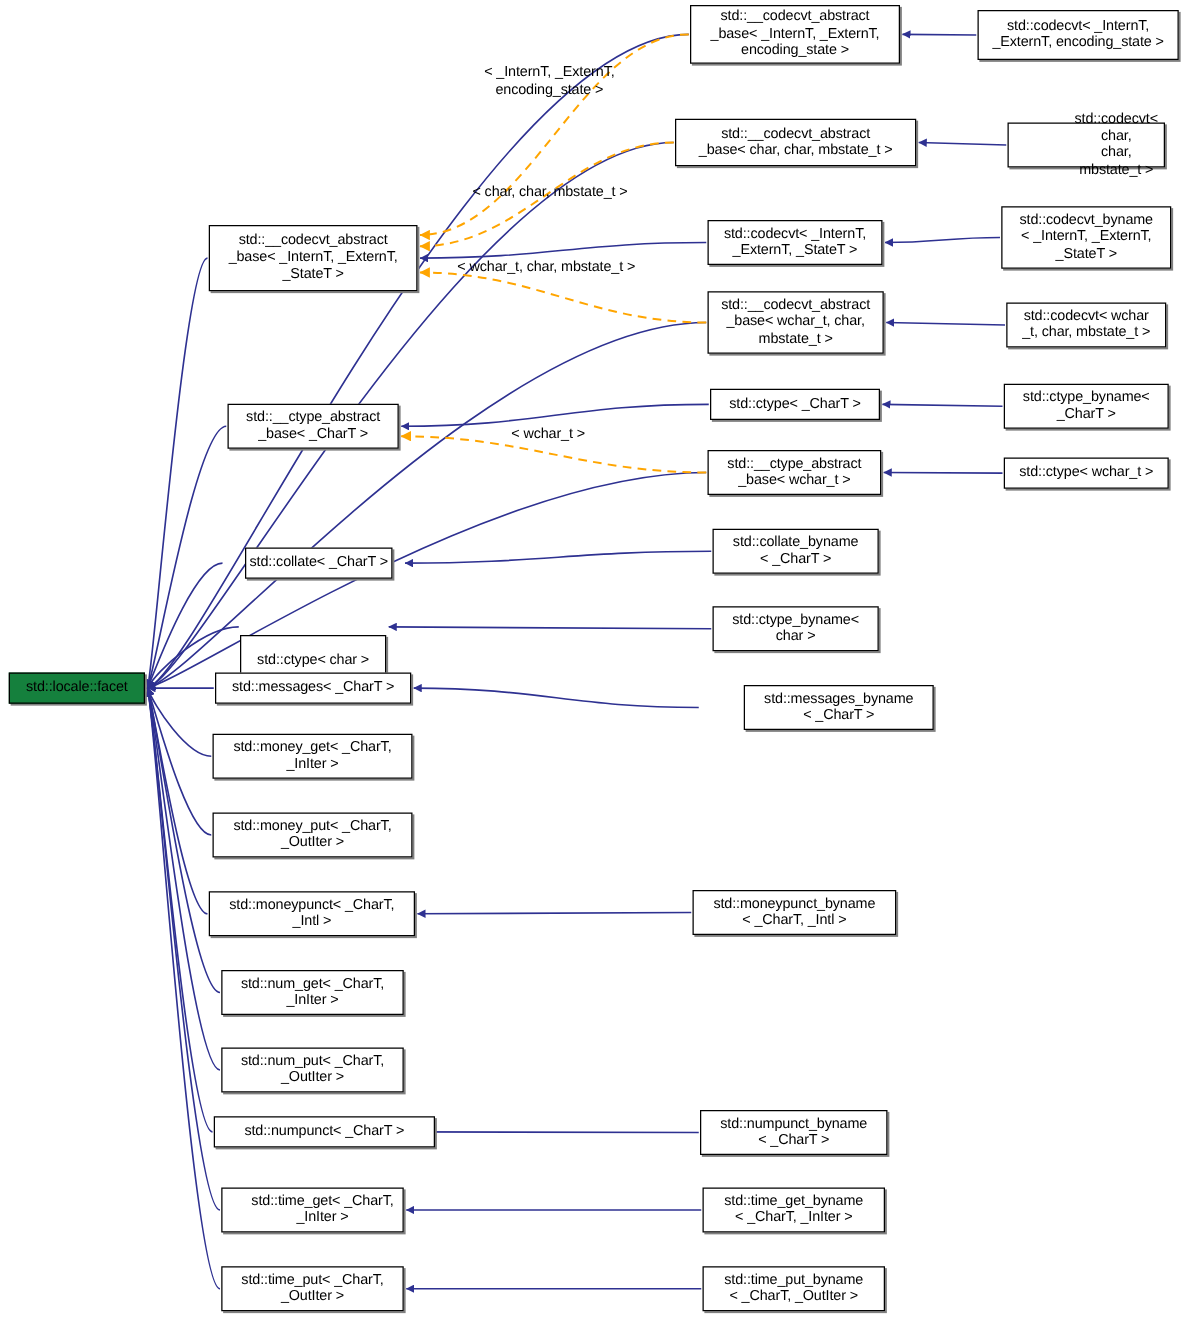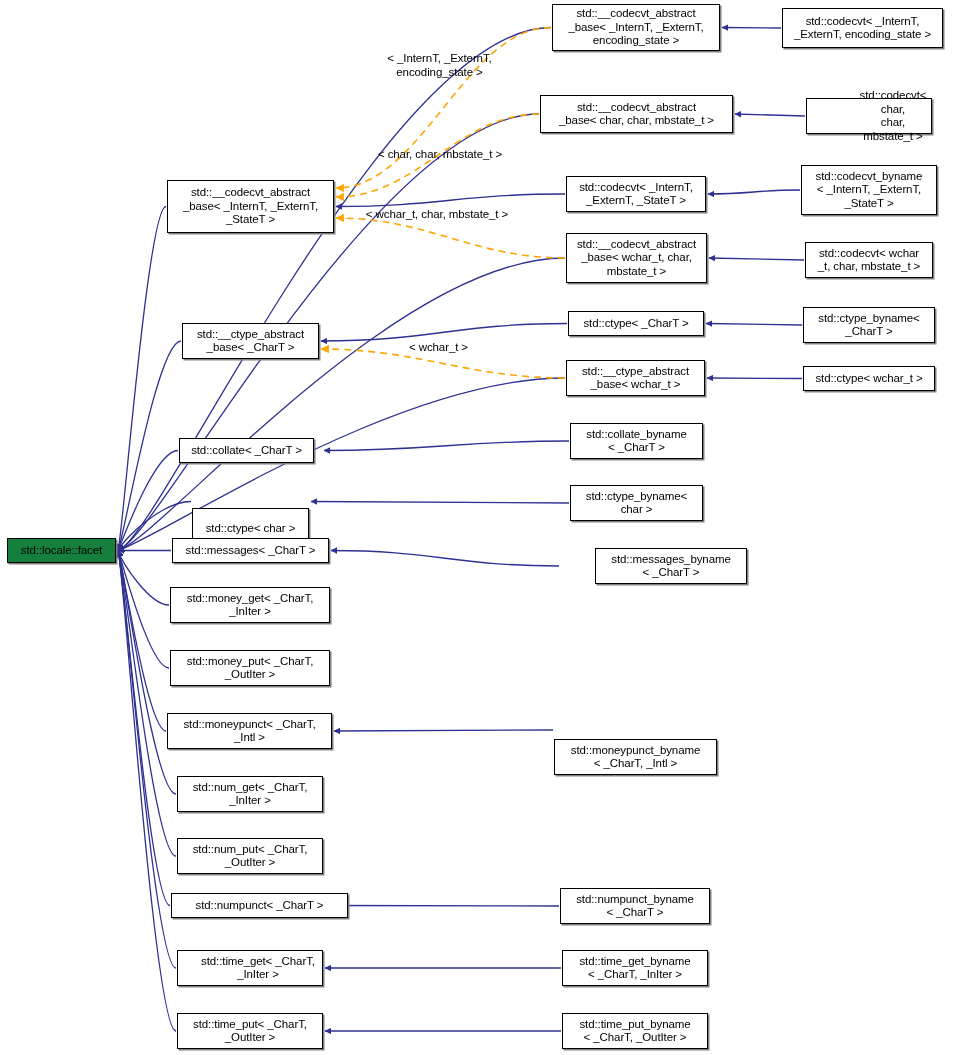--- a/index.html
+++ b/index.html
@@ -138,36 +138,36 @@
       <div class="node" style="left: 805px; top: 242px; width: 128px; height: 36px;">std::codecvt&lt; wchar
 _t, char, mbstate_t &gt;</div>
       <div class="node" style="left: 182px; top: 323px; width: 137px; height: 36px;">std::__ctype_abstract
 _base&lt; _CharT &gt;</div>
       <div class="node" style="left: 568px; top: 311px; width: 136px; height: 25px;">std::ctype&lt; _CharT &gt;</div>
       <div class="node" style="left: 803px; top: 307px; width: 132px; height: 36px;">std::ctype_byname&lt;
 _CharT &gt;</div>
       <div class="node" style="left: 566px; top: 360px; width: 139px; height: 36px;">std::__ctype_abstract
 _base&lt; wchar_t &gt;</div>
       <div class="node" style="left: 803px; top: 366px; width: 132px; height: 25px;">std::ctype&lt; wchar_t &gt;</div>
-      <div class="node" style="left: 179px; top: 438px; width: 135px; height: 25px;">std::collate&lt; _CharT &gt;</div>
+      <div class="node" style="left: 196px; top: 438px; width: 118px; height: 25px;">std::collate&lt; _CharT &gt;</div>
       <div class="node" style="left: 570px; top: 423px; width: 133px; height: 36px;">std::collate_byname
 &lt; _CharT &gt;</div>
       <div class="node" style="left: 192px; top: 508px; width: 117px; height: 41px;">std::ctype&lt; char &gt;</div>
       <div class="node" style="left: 570px; top: 485px; width: 133px; height: 36px;">std::ctype_byname&lt;
 char &gt;</div>
       <div class="node" style="left: 172px; top: 538px; width: 157px; height: 25px;">std::messages&lt; _CharT &gt;</div>
       <div class="node" style="left: 560px; top: 548px; width: 152px; height: 36px; margin-left: 35px;">std::messages_byname
 &lt; _CharT &gt;</div>
       <div class="node" style="left: 170px; top: 587px; width: 160px; height: 36px;">std::money_get&lt; _CharT,
 _InIter &gt;</div>
       <div class="node" style="left: 170px; top: 650px; width: 160px; height: 36px;">std::money_put&lt; _CharT,
 _OutIter &gt;</div>
       <div class="node" style="left: 167px; top: 713px; width: 165px; height: 36px;">std::moneypunct&lt; _CharT,
 _Intl &gt;</div>
-      <div class="node" style="left: 554px; top: 712px; width: 163px; height: 36px; margin-top: 27px;">std::moneypunct_byname
+      <div class="node" style="left: 554px; top: 712px; width: 163px; height: 36px;">std::moneypunct_byname
 &lt; _CharT, _Intl &gt;</div>
       <div class="node" style="left: 177px; top: 776px; width: 146px; height: 36px;">std::num_get&lt; _CharT,
 _InIter &gt;</div>
       <div class="node" style="left: 177px; top: 838px; width: 146px; height: 36px;">std::num_put&lt; _CharT,
 _OutIter &gt;</div>
       <div class="node" style="left: 171px; top: 893px; width: 177px; height: 25px;">std::numpunct&lt; _CharT &gt;</div>
       <div class="node" style="left: 560px; top: 888px; width: 150px; height: 36px;">std::numpunct_byname
 &lt; _CharT &gt;</div>
       <div class="node" style="left: 177px; top: 950px; width: 146px; height: 36px; padding-left: 16px;">std::time_get&lt; _CharT,
 _InIter &gt;</div>

